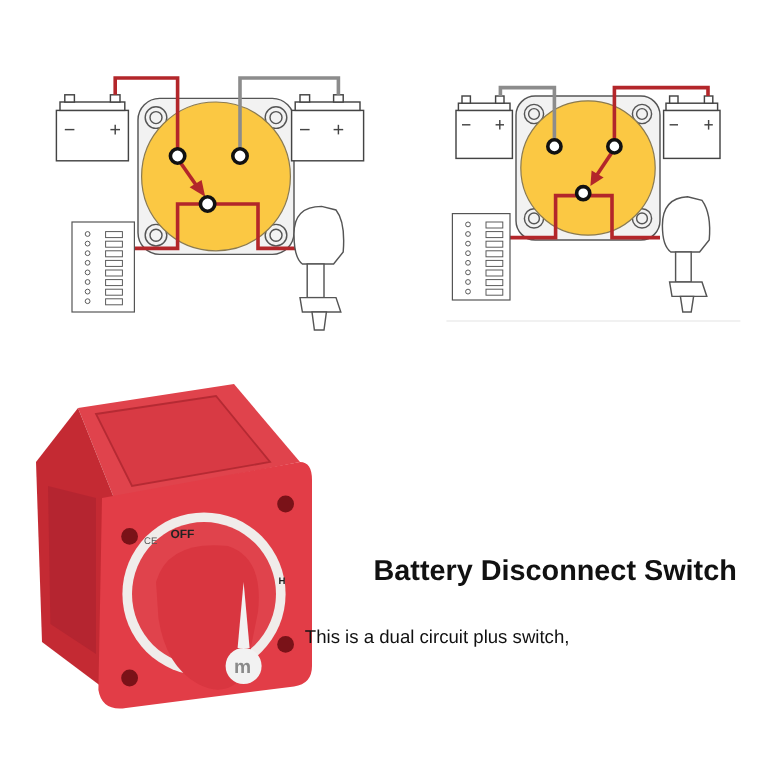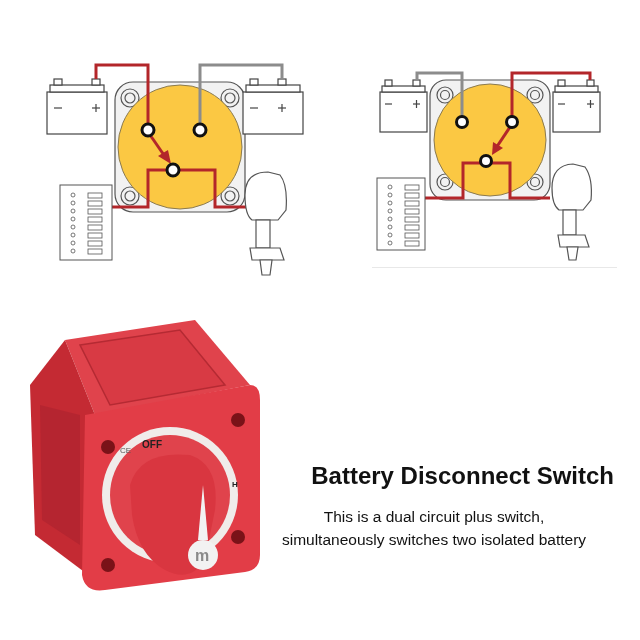--- a/index.html
+++ b/index.html
@@ -3,21 +3,21 @@
 <meta charset="utf-8">
 <style>
   html, body { margin:0; padding:0; background:#ffffff; }
   body { width:640px; height:640px; position:relative; overflow:hidden; font-family:"Liberation Sans", sans-serif; }
   .diagram { position:absolute; }
   #diag-left { left:40px; top:60px; width:280px; height:220px; }
   #diag-right { left:365px; top:60px; width:250px; height:220px; }
   .divider { position:absolute; left:372px; top:267px; width:245px; height:1px; background:#e8e8e8; }
   #product { position:absolute; left:20px; top:315px; width:250px; height:290px; }
   .title { position:absolute; right:26px; top:462px; font-weight:bold; font-size:24px; color:#111; white-space:nowrap; }
-  .desc { position:absolute; right:26px; top:505px; width:360px; text-align:center; font-size:15.5px; line-height:23px; color:#111; }
+  .desc { position:absolute; right:26px; top:520px; width:360px; text-align:left; font-size:15.5px; line-height:23px; color:#111; }
   .desc span { display:block; }
 </style>
 </head>
 <body>
 
 <div class="diagram" id="diag-left">
   <svg width="280" height="220" viewBox="0 0 280 220">
 
     <g fill="#f2f2f2" stroke="#555" stroke-width="1.2">
       <rect x="75" y="22" width="130" height="130" rx="18"></rect>
@@ -201,14 +201,13 @@
     <path d="M110,170 Q120,135 170,140 Q200,150 195,195 L185,245 Q170,268 145,255 Q118,240 112,200 Z" fill="#d93640"></path>
     <path d="M183,170 L188,225 L178,225 Z" fill="#f2f2f2"></path>
     <circle cx="183" cy="240" r="15" fill="#f2f2f2"></circle>
     <text x="175" y="246" font-family="'Liberation Sans', sans-serif" font-weight="bold" font-size="16" fill="#8a8a8a">m</text>
   </svg>
 </div>
 
 <div class="title">Battery Disconnect Switch</div>
 <div class="desc">
   <span>This is a dual circuit plus switch,</span>
-  <span>simultaneously switches two isolated battery</span>
 </div>
 
 </body></html>

